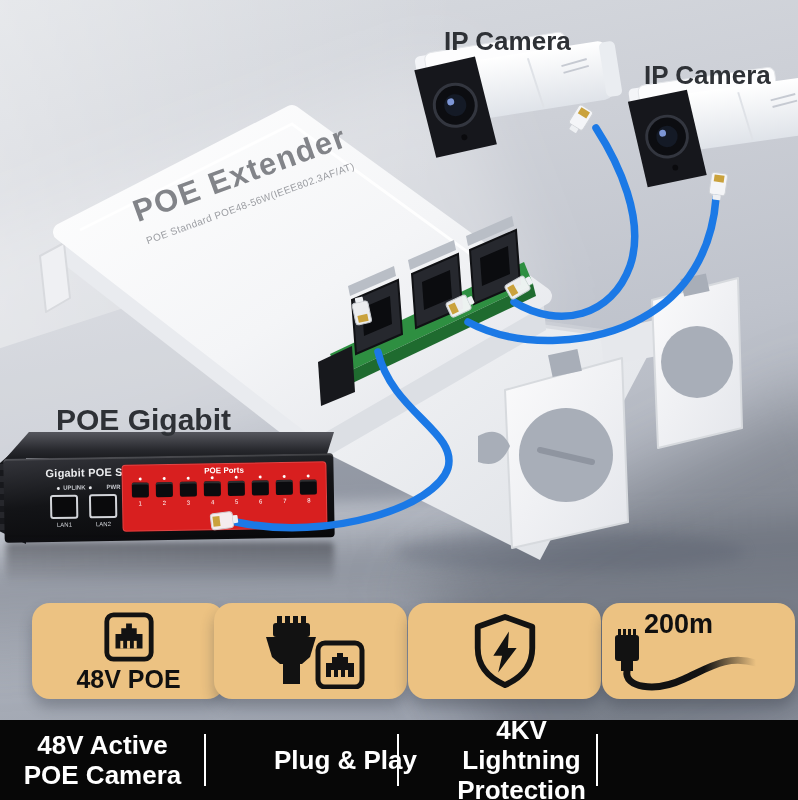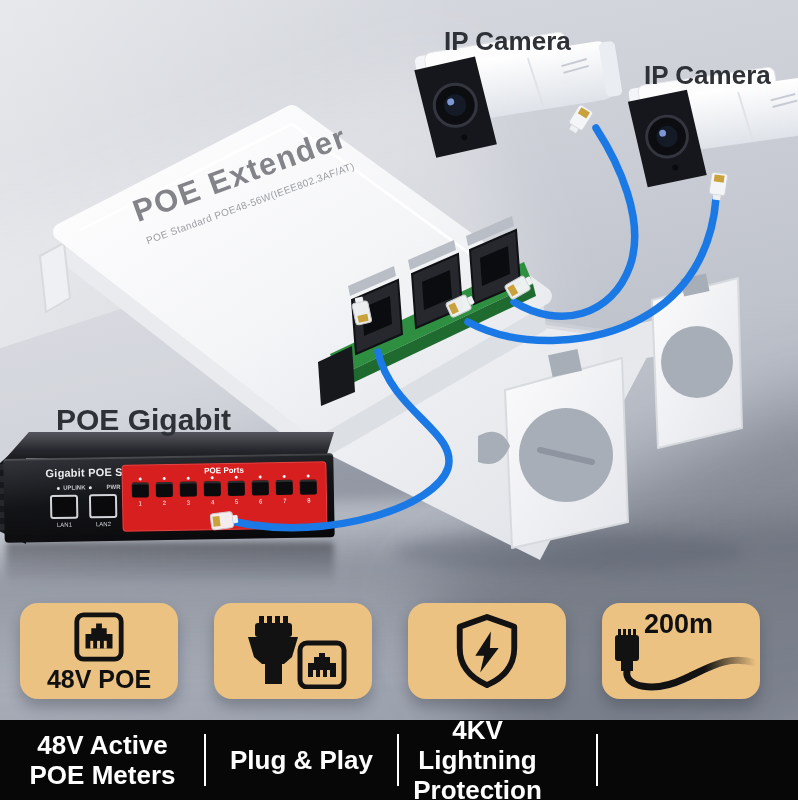--- a/index.html
+++ b/index.html
@@ -71,33 +71,33 @@
   .p span{color:#fff;font-size:6px;margin-top:3px;}
   .sw-refl{position:absolute;left:6px;top:112px;width:328px;height:42px;border-radius:4px;
     background:linear-gradient(rgba(22,23,29,.45),rgba(22,23,29,0));filter:blur(3px);}
 
   
   .art,.cables{position:absolute;left:0;top:0;z-index:3;}
   .cables{z-index:7;}
 
   
   .features{position:absolute;left:0;top:0;width:798px;height:800px;z-index:8;pointer-events:none;}
-  .fbox{position:absolute;top:603px;width:158px;height:96px;background:var(--accent);
+  .fbox{position:absolute;top:603px;width:193px;height:96px;background:var(--accent);
     border-radius:18px;box-shadow:0 8px 14px rgba(45,50,62,.32);
     display:flex;flex-direction:column;align-items:center;justify-content:center;}
-  .fb1{left:20px;} .fb2{left:214px;} .fb3{left:408px;} .fb4{left:602px;}
+  .fb1{left:32px;} .fb2{left:214px;} .fb3{left:408px;} .fb4{left:602px;}
   .fbox .cap{font-size:25px;font-weight:700;color:#101010;line-height:1;margin-top:3px;}
   .fb4 .cap{position:absolute;top:8px;left:42px;margin:0;font-size:27px;}
 
   
   .bar{position:absolute;left:0;top:720px;width:798px;height:80px;background:var(--barbg);z-index:9;
     display:flex;align-items:center;}
   .bcol{display:flex;flex-direction:column;align-items:center;
     color:#fff;font-weight:700;font-size:26px;line-height:30px;text-align:center;}
-  .bc1{width:205px;} .bc2{width:193px;} .bc3{width:159px;} .bc4{width:201px;}
+  .bc1{width:205px;} .bc2{width:193px;margin-left:44px;} .bc3{width:159px;} .bc4{width:201px;}
   .bdiv{position:absolute;top:14px;width:2px;height:52px;background:#fff;}
   .d1{left:204px;} .d2{left:397px;} .d3{left:596px;}
 </style>
 </head>
 <body>
 
 <div class="stage">
 
   <div class="bg"></div>
   <div class="streak s1"></div>
@@ -369,21 +369,21 @@
           <rect x="13" y="42" width="12" height="10"></rect>
         </g>
         <path d="M19 52 C16 68, 46 74, 76 60 C104 47 120 36 148 44" stroke="url(#fade)" stroke-width="7" fill="none" stroke-linecap="round"></path>
       </svg>
     </div>
   </div>
 
   <div class="bar">
     <div class="bcol bc1">
       <span>48V Active</span>
-      <span>POE Meters</span>
+      <span>POE Camera</span>
     </div>
     <div class="bcol bc2">
       <span>Plug &amp; Play</span>
       <span></span>
     </div>
     <div class="bcol bc3">
       <span>4KV Lightning</span>
       <span>Protection</span>
     </div>
     <div class="bdiv d1"></div>

